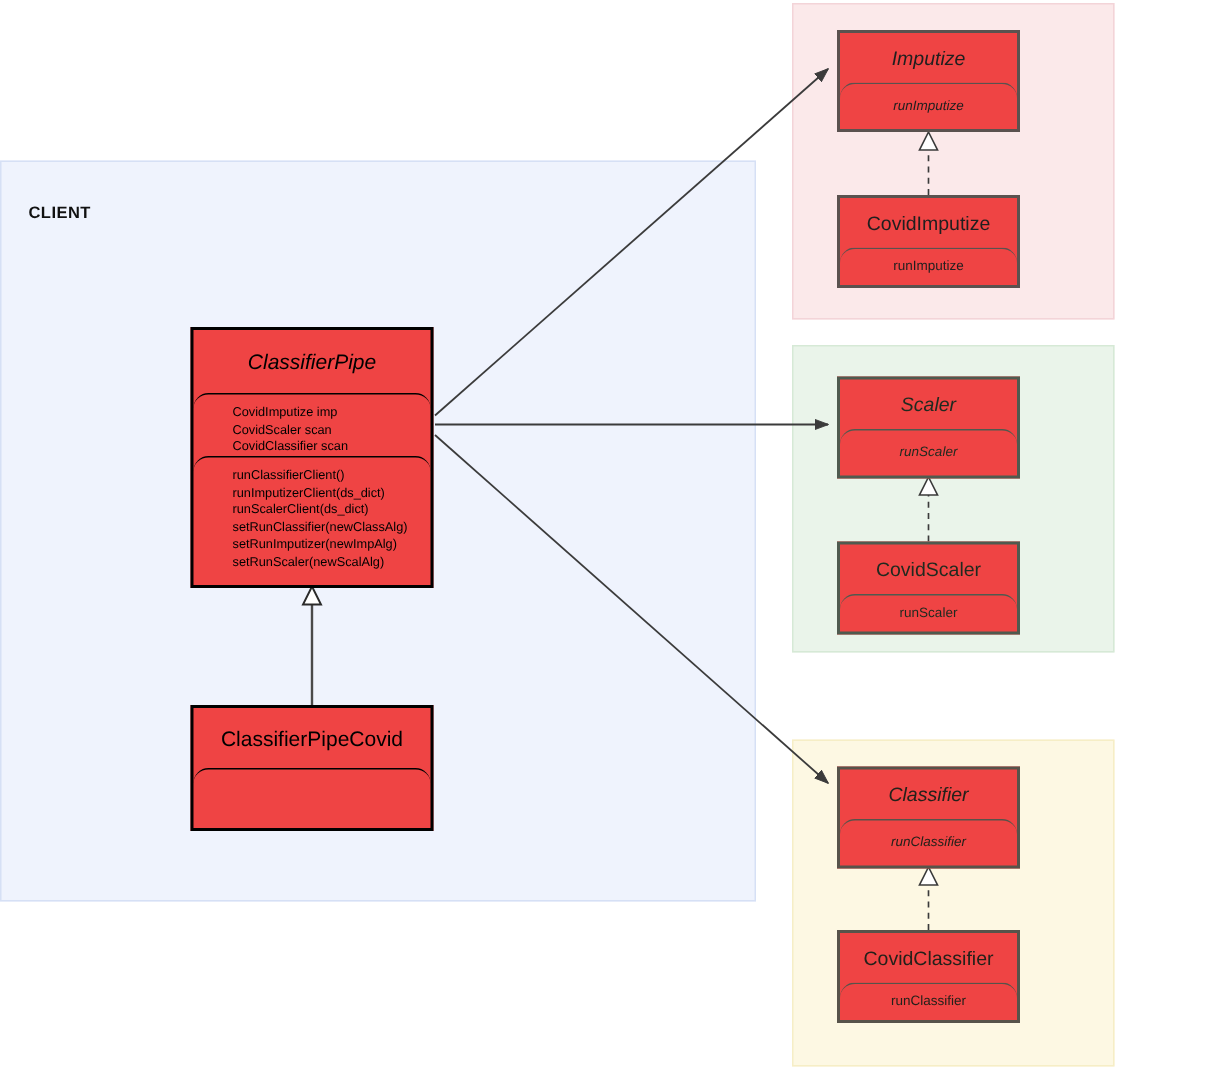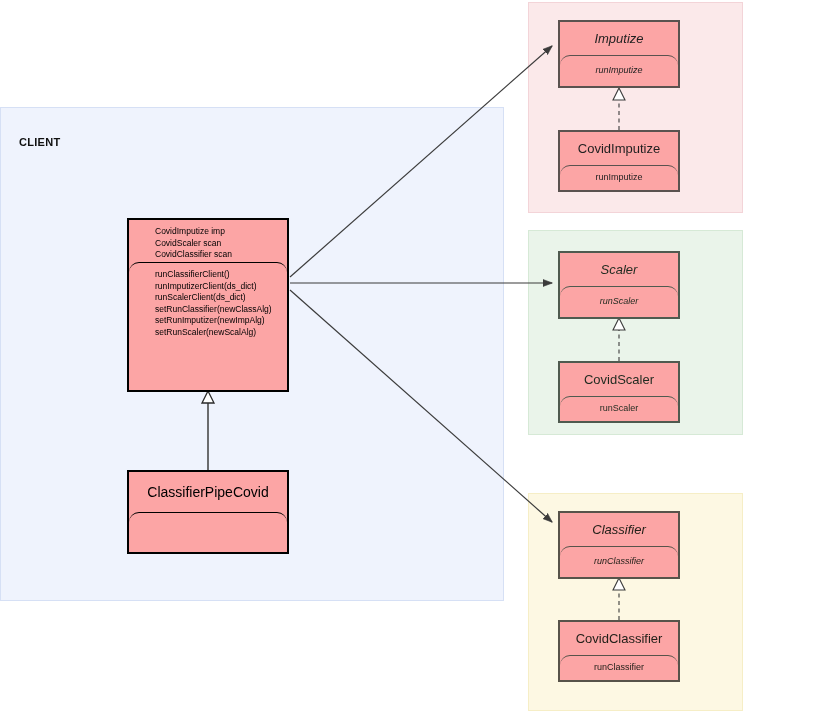--- a/index.html
+++ b/index.html
@@ -63,21 +63,21 @@
     font-size: 11px;
     font-weight: bold;
     color: #111111;
     letter-spacing: 0.3px;
   }
 
   
   .uml {
     position: absolute;
     box-sizing: border-box;
-    background: #fca5a5;
+    background: #ef4444;
     display: flex;
     flex-direction: column;
   }
   .uml .compartment {
     box-sizing: border-box;
     overflow: hidden;
   }
   .uml .compartment + .compartment {
     border-top: 1px solid;
     border-radius: 10px;
@@ -208,20 +208,23 @@
       <path d="M619,318 L625,330 L613,330 z" fill="#ffffff" stroke="#3b3b3b" stroke-width="1.1"></path>
     </g>
 
     <g>
       <line x1="619" y1="620" x2="619" y2="589" stroke="#3b3b3b" stroke-width="1.1" stroke-dasharray="4,3.5"></line>
       <path d="M619,578 L625,590 L613,590 z" fill="#ffffff" stroke="#3b3b3b" stroke-width="1.1"></path>
     </g>
   </svg>
 
   <div class="uml uml-main" style="left:127px; top:218px; width:162px; height:174px;">
+    <div class="compartment title italic" style="height:42px;">
+      <span>ClassifierPipe</span>
+    </div>
     <div class="compartment members" style="height:42px;">
       <div class="member">CovidImputize imp</div>
       <div class="member">CovidScaler scan</div>
       <div class="member">CovidClassifier scan</div>
     </div>
     <div class="compartment members" style="flex:1;">
       <div class="member">runClassifierClient()</div>
       <div class="member">runImputizerClient(ds_dict)</div>
       <div class="member">runScalerClient(ds_dict)</div>
       <div class="member">setRunClassifier(newClassAlg)</div>

